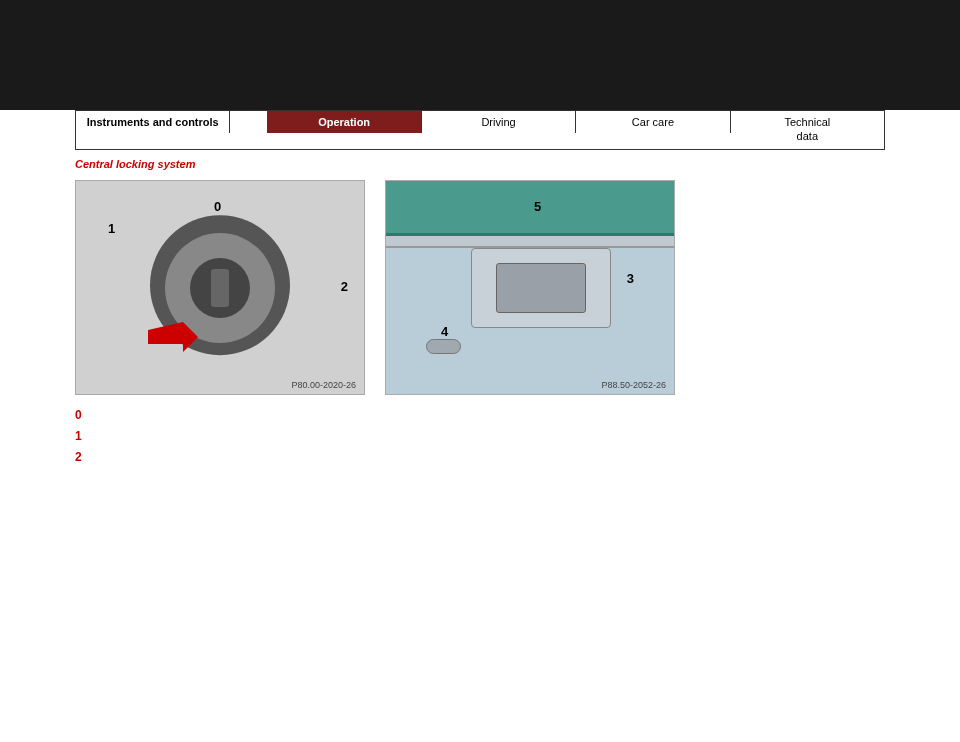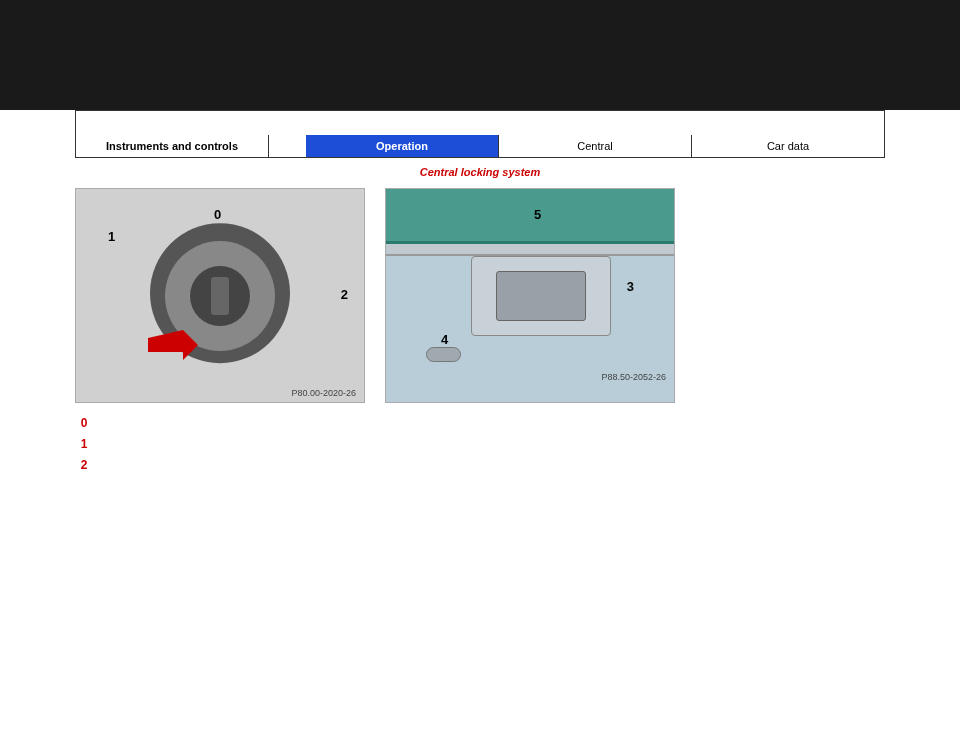--- a/index.html
+++ b/index.html
@@ -12,58 +12,57 @@
     }
     .page {
       width: 960px;
       height: 742px;
       background: #ffffff;
       position: relative;
     }
     
     .nav-bar {
       display: flex;
-      align-items: flex-end;
+      align-items: flex-start;
       border: 1.5px solid #333;
       margin: 110px 75px 0 75px;
-      height: 48px;
+      height: 40px;
       background: #fff;
     }
     .nav-item {
       flex: 1;
       display: flex;
       align-items: center;
       justify-content: center;
       text-align: center;
       font-size: 11px;
       font-weight: normal;
       color: #000;
       border-right: 1.5px solid #333;
       padding: 4px 6px;
       cursor: pointer;
       line-height: 1.3;
     }
     .nav-item:last-child {
       border-right: none;
     }
     .nav-item.active {
-      background: #1d4ed8;
+      background: #7f1d1d;
       color: #fff;
       font-weight: bold;
       margin-left: 37px;
     }
     .nav-item.first {
       font-weight: bold;
       background: #fff;
     }
     
     .content-area {
       margin: 8px 75px 0 75px;
       position: relative;
-      text-align: center;
     }
     .section-title {
       font-size: 11px;
       color: #cc0000;
       font-style: italic;
       margin-bottom: 10px;
       font-weight: bold;
     }
     .images-row {
       display: flex;
@@ -166,21 +165,21 @@
     .diagram-right {
       width: 290px;
       height: 215px;
       background: #b8cdd8;
       border: 1px solid #aaa;
       position: relative;
       flex-shrink: 0;
     }
     .diagram-right .img-code {
       position: absolute;
-      bottom: 20px;
+      bottom: 4px;
       right: 8px;
       font-size: 9px;
       color: #444;
     }
     
     .car-body-top {
       position: absolute;
       top: 0;
       left: 0;
       right: 0;
@@ -287,24 +286,27 @@
 
   <nav class="nav-bar">
     <div class="nav-item first">
       <span>Instruments
 and controls</span>
     </div>
     <div class="nav-item active">
       <span>Operation</span>
     </div>
     <div class="nav-item">
-      <span>Central</span>
+      <span>Driving</span>
     </div>
     <div class="nav-item">
-      <span>Car data</span>
+      <span>Car care</span>
+    </div>
+    <div class="nav-item">
+      <span>Technical<br>data</span>
     </div>
   </nav>
 
   <div class="content-area">
     <div class="section-title">Central locking system</div>
 
     <div class="images-row">
 
       <div class="diagram-left">
 

